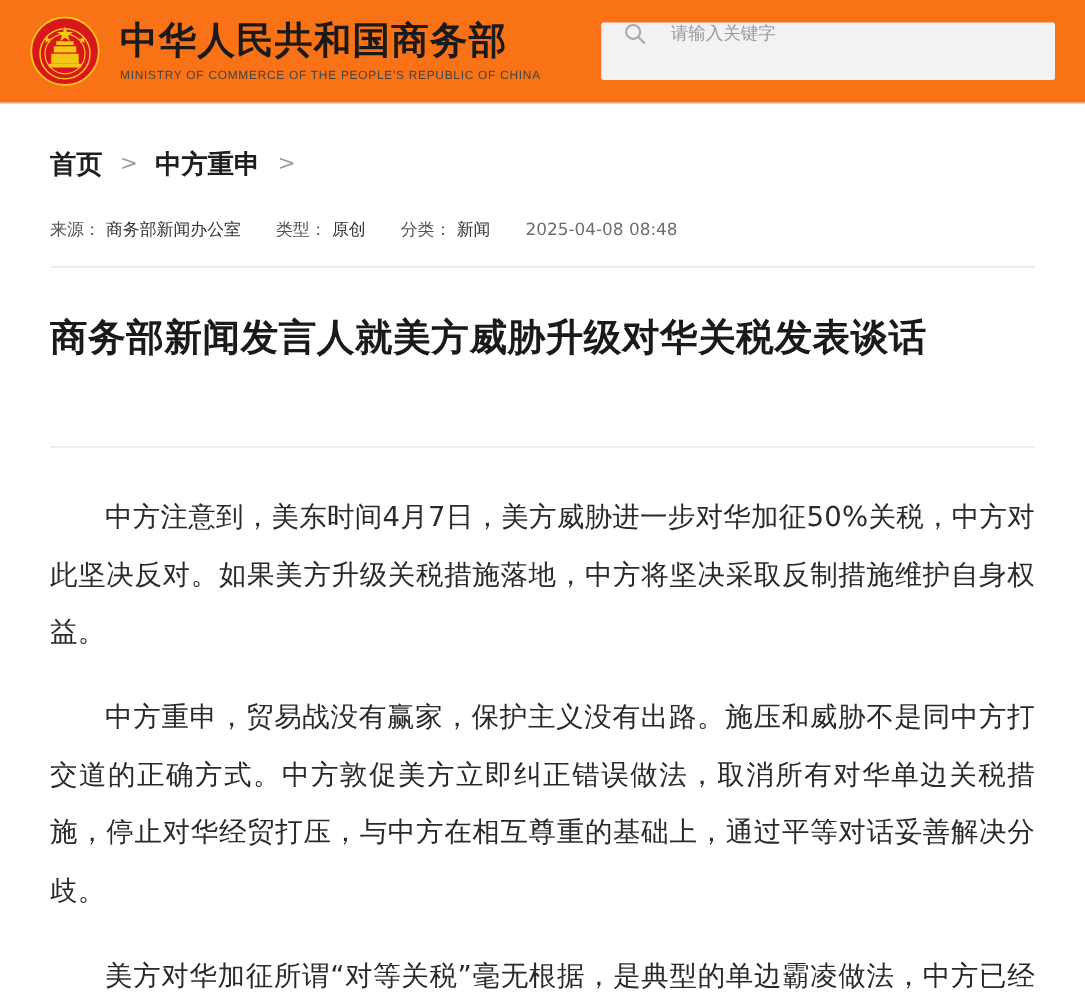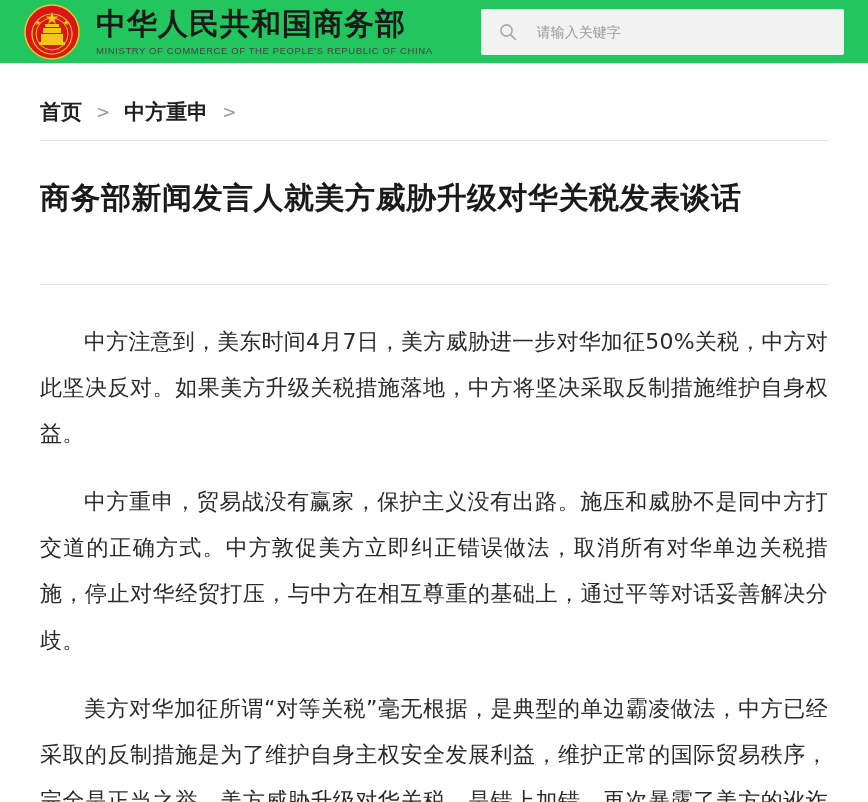--- a/index.html
+++ b/index.html
@@ -5,22 +5,22 @@
   * { box-sizing: border-box; }
   html, body {
     margin: 0; padding: 0;
     width: 868px;
     background: #ffffff;
     font-family: "Liberation Sans", "DejaVu Sans", sans-serif;
     color: #222;
   }
   
   .site-header {
-    height: 64px;
-    background: #22c55e;
+    height: 83px;
+    background: #f97316;
     display: flex;
     align-items: center;
     padding: 0 24px;
     border-bottom: 1px solid #e6e6e6;
   }
   .emblem {
     width: 56px; height: 56px;
     flex: 0 0 56px;
     position: relative;
     margin-right: 16px;
@@ -42,21 +42,21 @@
     margin-top: 4px;
     font-weight: normal;
   }
   .search-box {
     margin-left: 48px;
     flex: 1 1 auto;
     height: 46px;
     background: #f2f2f2;
     border-radius: 2px;
     display: flex;
-    align-items: center;
+    align-items: flex-start;
     padding: 0 18px;
     max-width: 412px;
   }
   .search-icon { width: 18px; height: 18px; flex: 0 0 18px; opacity: .55; }
   .search-input {
     border: none;
     background: transparent;
     outline: none;
     font-size: 14px;
     color: #555;
@@ -178,20 +178,35 @@
 
 <div class="content-wrap">
 
   <div class="breadcrumb">
     <a href="#" class="crumb strong">首页</a>
     <span class="crumb-sep">&gt;</span>
     <a href="#" class="crumb strong">中方重申</a>
     <span class="crumb-sep">&gt;</span>
   </div>
 
+  <div class="meta-row">
+    <span class="meta-item">
+      <span class="lbl">来源：</span>
+      <span class="val">商务部新闻办公室</span>
+    </span>
+    <span class="meta-item">
+      <span class="lbl">类型：</span>
+      <span class="val">原创</span>
+    </span>
+    <span class="meta-item">
+      <span class="lbl">分类：</span>
+      <span class="val">新闻</span>
+    </span>
+    <span class="meta-item meta-date">2025-04-08 08:48</span>
+  </div>
 
   <hr class="divider">
 
   <h1 class="article-title">商务部新闻发言人就美方威胁升级对华关税发表谈话</h1>
 
   <hr class="title-rule">
 
   <div class="article-body">
     <p>中方注意到，美东时间4月7日，美方威胁进一步对华加征50%关税，中方对此坚决反对。如果美方升级关税措施落地，中方将坚决采取反制措施维护自身权益。</p>
     <p>中方重申，贸易战没有赢家，保护主义没有出路。施压和威胁不是同中方打交道的正确方式。中方敦促美方立即纠正错误做法，取消所有对华单边关税措施，停止对华经贸打压，与中方在相互尊重的基础上，通过平等对话妥善解决分歧。</p>

